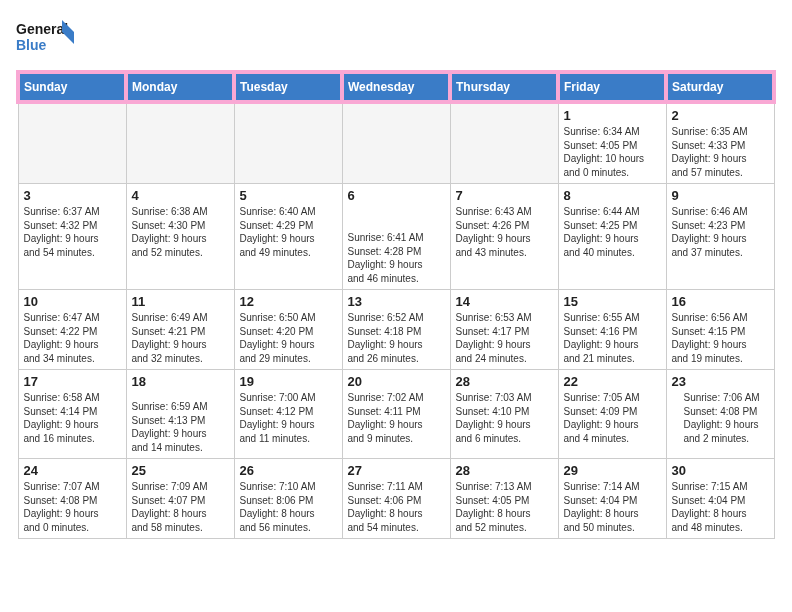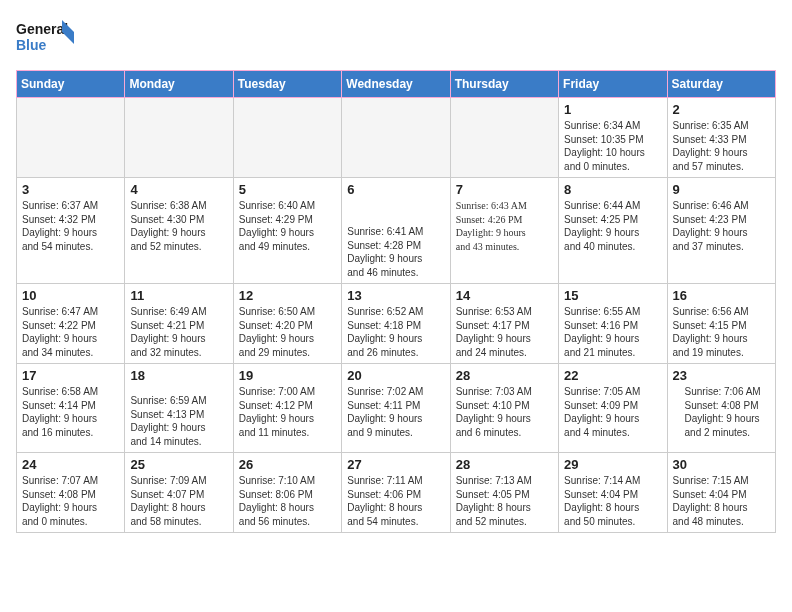--- a/index.html
+++ b/index.html
@@ -38,21 +38,21 @@
       border-collapse: collapse;
       table-layout: fixed;
     }
     th {
       background-color: #3a7cc7;
       color: #fff;
       font-size: 12px;
       font-weight: bold;
       padding: 6px 4px;
       text-align: left;
-      border: 1px solid #f9a8d4;
+      border: 4px solid #f9a8d4;
     }
     td {
       border: 1px solid #ccc;
       vertical-align: top;
       padding: 4px 5px;
       font-size: 10px;
       color: #222;
       height: 80px;
       background: #fff;
     }
@@ -107,21 +107,21 @@
   <tbody id="calendar-body">
   <tr>
         <td class="empty"></td>
         <td class="empty"></td>
         <td class="empty"></td>
         <td class="empty"></td>
         <td class="empty"></td>
         <td class="has-data">
           <span class="day-num">1</span>
           <div class="day-info" style="white-space: pre-line;">Sunrise: 6:34 AM
-Sunset: 10:35 PM
+Sunset: 4:05 PM
 Daylight: 10 hours
 and 0 minutes.</div>
         </td>
         <td class="has-data">
           <span class="day-num">2</span>
           <div class="day-info" style="white-space: pre-line;">Sunrise: 6:35 AM
 Sunset: 4:33 PM
 Daylight: 9 hours
 and 57 minutes.</div>
         </td>
@@ -150,21 +150,21 @@
         </td>
         <td class="has-data">
           <span class="day-num">6</span>
           <div class="day-info" style="white-space: pre-line; margin-top: 28px;">Sunrise: 6:41 AM
 Sunset: 4:28 PM
 Daylight: 9 hours
 and 46 minutes.</div>
         </td>
         <td class="has-data">
           <span class="day-num">7</span>
-          <div class="day-info" style="white-space: pre-line; font-family: Liberation Serif, serif;">Sunrise: 6:43 AM
+          <div class="day-info" style="white-space: pre-line;">Sunrise: 6:43 AM
 Sunset: 4:26 PM
 Daylight: 9 hours
 and 43 minutes.</div>
         </td>
         <td class="has-data">
           <span class="day-num">8</span>
           <div class="day-info" style="white-space: pre-line;">Sunrise: 6:44 AM
 Sunset: 4:25 PM
 Daylight: 9 hours
 and 40 minutes.</div>

